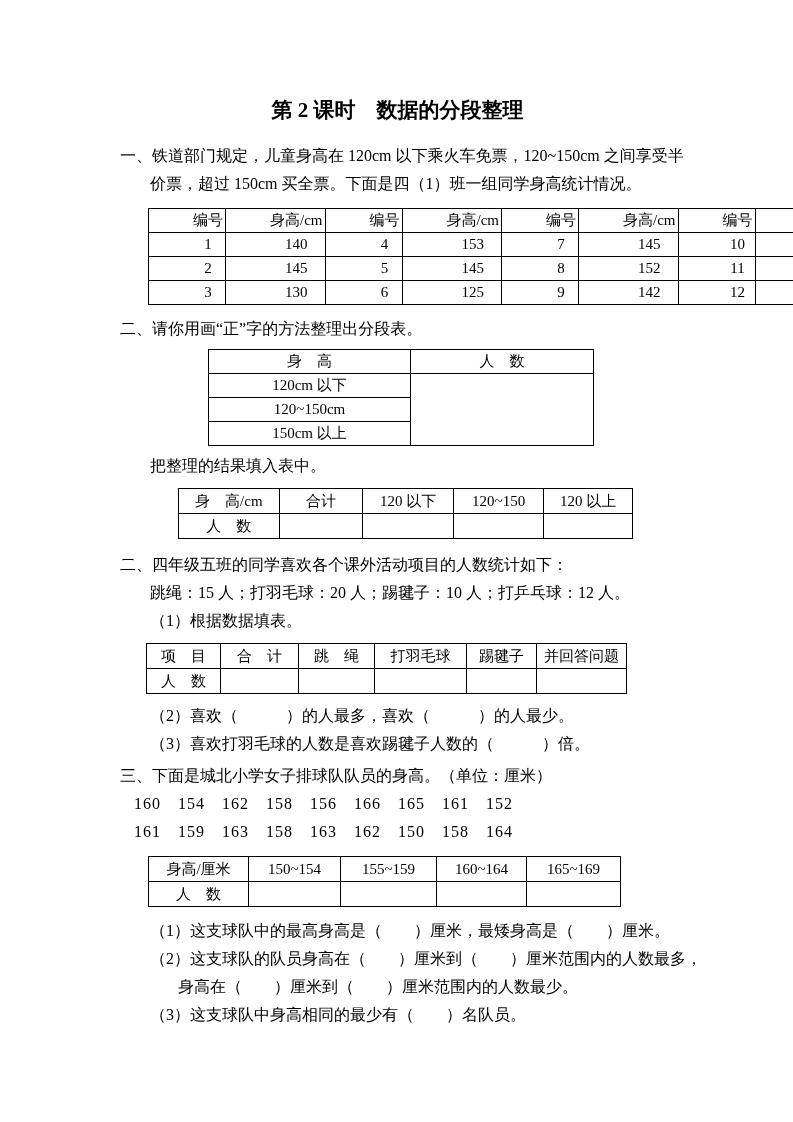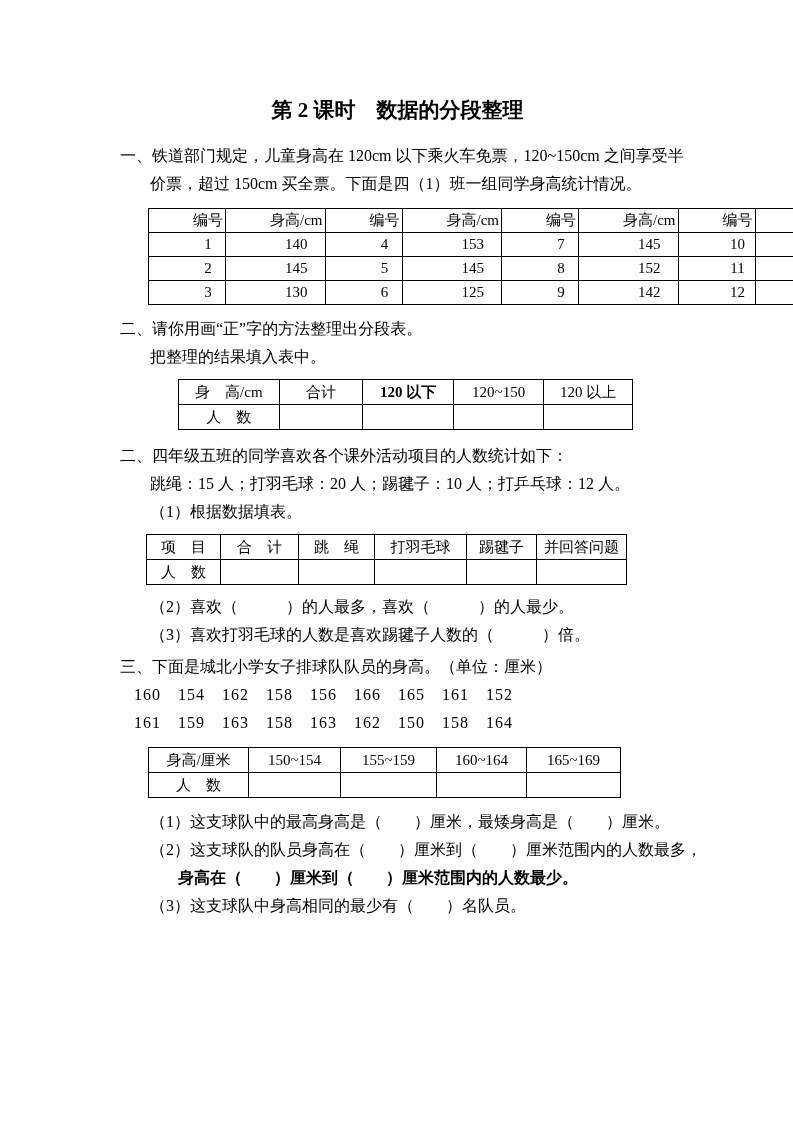--- a/index.html
+++ b/index.html
@@ -11,39 +11,39 @@
   }
   .page { width:633px; height:1122px; padding:96px 0 0 120px; }
   .title {
     width:555px; text-align:center;
     font-size:21px; font-weight:bold; line-height:28px;
     margin-bottom:18px; white-space:nowrap;
   }
   .line { font-size:16px; line-height:28px; white-space:nowrap; }
   .sec { margin-top:4px; }
   .indent  { padding-left:30px; }
-  .indent2 { padding-left:58px;font-weight:bold; }
+  .indent2 { padding-left:58px; }
   .numline { padding-left:14px; letter-spacing:1px; }
 
   table { border-collapse:collapse; table-layout:fixed; }
   td {
     border:1px solid #000; font-size:15px; text-align:center;
     vertical-align:middle; height:25px; padding:1px 2px;
     overflow:hidden; white-space:nowrap;
   }
   .t1 { margin:10px 0 10px 28px; }
   .t1 td { height:24px;padding-left:44px; }
   .t1 .cn { width:56px; } .t1 .ch { width:75px; }
 
   .t2 { margin:6px 0 6px 88px; }
   .t2 td { height:24px; }
   .t2 .c1 { width:202px; } .t2 .c2 { width:183px; }
 
   .t3 { margin:8px 0 12px 58px; }
-  .t3 .c1{width:102px;} .t3 .c2{width:86px;} .t3 .c3{width:92px;font-weight:bold;} .t3 .c4{width:92px;} .t3 .c5{width:90px;}
+  .t3 .c1{width:102px;} .t3 .c2{width:86px;} .t3 .c3{width:92px;} .t3 .c4{width:92px;} .t3 .c5{width:90px;}
 
   .t4 { margin:8px 0 8px 26px;padding-left:36px; }
   .t4 .c1{width:74px;} .t4 .c2{width:78px;} .t4 .c3{width:76px;} .t4 .c4{width:92px;} .t4 .c5{width:70px;} .t4 .c6{width:90px;}
 
   .t5 { margin:10px 0 10px 28px; }
   .t5 .c1{width:100px;} .t5 .c2{width:92px;} .t5 .c3{width:96px;} .t5 .c4{width:90px;} .t5 .c5{width:94px;}
 </style>
 </head>
 <body>
 
@@ -94,20 +94,38 @@
         <td>9</td>
         <td>142</td>
         <td>12</td>
         <td>130</td>
       </tr>
     </tbody>
   </table>
 
   <div class="line sec">二、请你用画“正”字的方法整理出分段表。</div>
 
+  <table class="t2">
+    <tbody>
+      <tr>
+        <td class="c1">身　高</td>
+        <td class="c2">人　数</td>
+      </tr>
+      <tr>
+        <td>120cm 以下</td>
+        <td rowspan="3"></td>
+      </tr>
+      <tr>
+        <td>120~150cm</td>
+      </tr>
+      <tr>
+        <td>150cm 以上</td>
+      </tr>
+    </tbody>
+  </table>
 
   <div class="line indent">把整理的结果填入表中。</div>
 
   <table class="t3">
     <tbody>
       <tr>
         <td class="c1">身　高/cm</td>
         <td class="c2">合计</td>
         <td class="c3">120 以下</td>
         <td class="c4">120~150</td>

